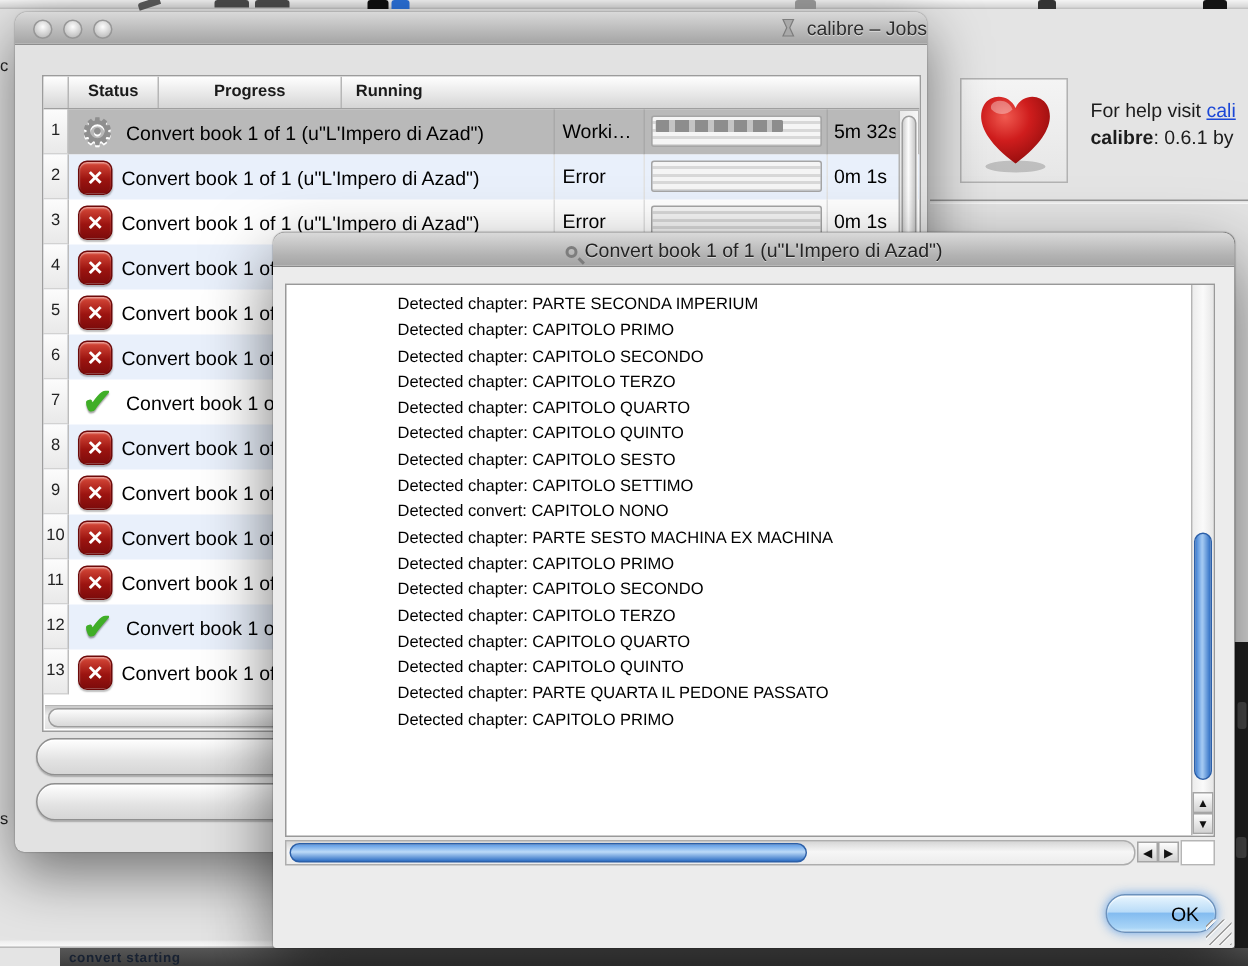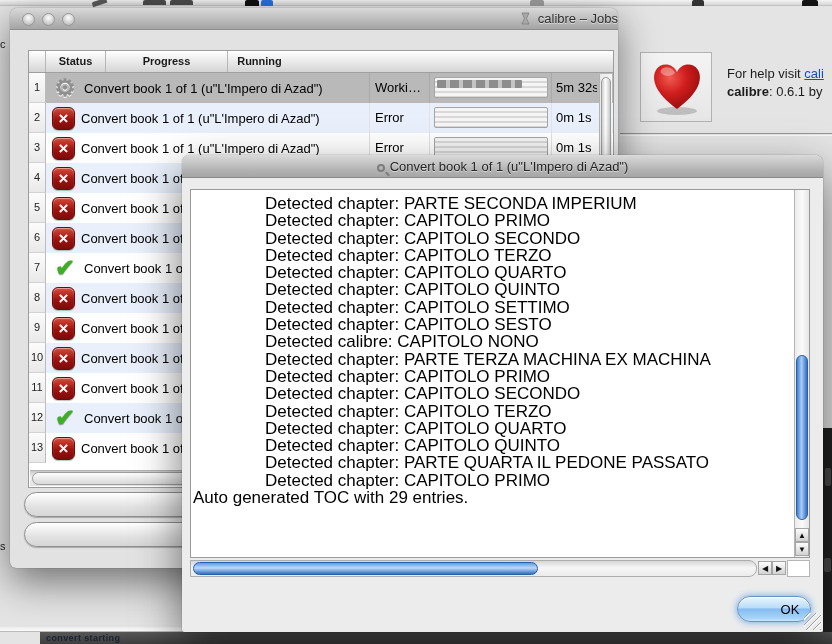--- a/index.html
+++ b/index.html
@@ -122,21 +122,21 @@
   #dialog-title { position:absolute; left:0; right:0; top:4px; text-align:center;
     font-size:13px; color:#242424; text-shadow:0 1px 0 rgba(255,255,255,.5); }
   .lens { display:inline-block; width:8px; height:8px; border:2px solid #7d7d7d; border-radius:50%;
     position:relative; margin-right:5px; vertical-align:-1px; }
   .lens::after { content:""; position:absolute; width:5px; height:2px; background:#7d7d7d;
     transform:rotate(45deg); left:6px; top:7px; }
 
   #log-area { position:absolute; left:8px; top:34px; width:620px; height:369px;
     background:#fff; border:1px solid #999; overflow:hidden; }
   #log-lines { position:absolute; left:2px; top:5px; right:16px;
-    font-size:17px; line-height:17.3px; color:#000; white-space:nowrap; }
+    font-size:11px; line-height:17.3px; color:#000; white-space:nowrap; }
   .log-line.indent { padding-left:72px; }
 
   #dv-scroll { position:absolute; right:0; top:0; bottom:0; width:15px;
     background:linear-gradient(90deg,#ececec,#fafafa 50%,#e6e6e6); border-left:1px solid #b5b5b5; }
   #dv-thumb { position:absolute; left:1px; width:12px; top:45%; height:45%; border-radius:7px;
     background:linear-gradient(90deg,#3f7fd3,#a8cdf4 45%,#2f6fc4); border:1px solid #2b5fa8; }
   .sb-arrow { position:absolute; width:14px; height:14px; font-size:8px; line-height:14px; text-align:center;
     color:#111; background:linear-gradient(#fdfdfd,#d2d2d2); border:1px solid #a5a5a5; }
   #dv-up { right:0; bottom:15px; } #dv-down { right:0; bottom:1px; }
 
@@ -402,32 +402,31 @@
   </div>
 
   <div id="log-area">
     <div id="log-lines">
         <div class="log-line indent">Detected chapter: PARTE SECONDA IMPERIUM</div>
         <div class="log-line indent">Detected chapter: CAPITOLO PRIMO</div>
         <div class="log-line indent">Detected chapter: CAPITOLO SECONDO</div>
         <div class="log-line indent">Detected chapter: CAPITOLO TERZO</div>
         <div class="log-line indent">Detected chapter: CAPITOLO QUARTO</div>
         <div class="log-line indent">Detected chapter: CAPITOLO QUINTO</div>
+        <div class="log-line indent">Detected chapter: CAPITOLO SESTO</div>
         <div class="log-line indent">Detected chapter: CAPITOLO SETTIMO</div>
-        <div class="log-line indent">Detected chapter: CAPITOLO SESTO</div>
-        <div class="log-line indent">Detected calibre: CAPITOLO NONO</div>
-        <div class="log-line indent">Detected chapter: PARTE TERZA MACHINA EX MACHINA</div>
+        <div class="log-line indent">Detected convert: CAPITOLO NONO</div>
+        <div class="log-line indent">Detected chapter: PARTE SESTO MACHINA EX MACHINA</div>
         <div class="log-line indent">Detected chapter: CAPITOLO PRIMO</div>
         <div class="log-line indent">Detected chapter: CAPITOLO SECONDO</div>
         <div class="log-line indent">Detected chapter: CAPITOLO TERZO</div>
         <div class="log-line indent">Detected chapter: CAPITOLO QUARTO</div>
         <div class="log-line indent">Detected chapter: CAPITOLO QUINTO</div>
         <div class="log-line indent">Detected chapter: PARTE QUARTA IL PEDONE PASSATO</div>
         <div class="log-line indent">Detected chapter: CAPITOLO PRIMO</div>
-        <div class="log-line">Auto generated TOC with 29 entries.</div>
       </div>
     <div id="dv-scroll">
       <div id="dv-thumb"></div>
       <div id="dv-up" class="sb-arrow">▲</div>
       <div id="dv-down" class="sb-arrow">▼</div>
     </div>
   </div>
 
   <div id="dh-track">
     <div id="dh-thumb"></div>

